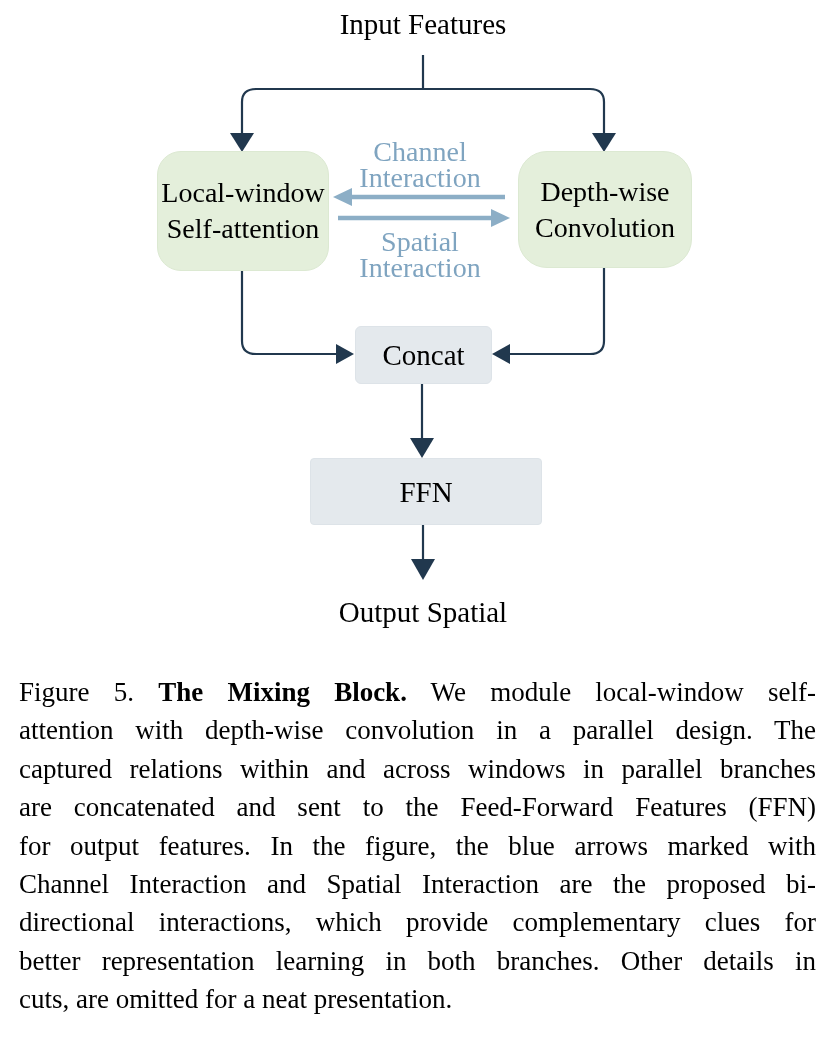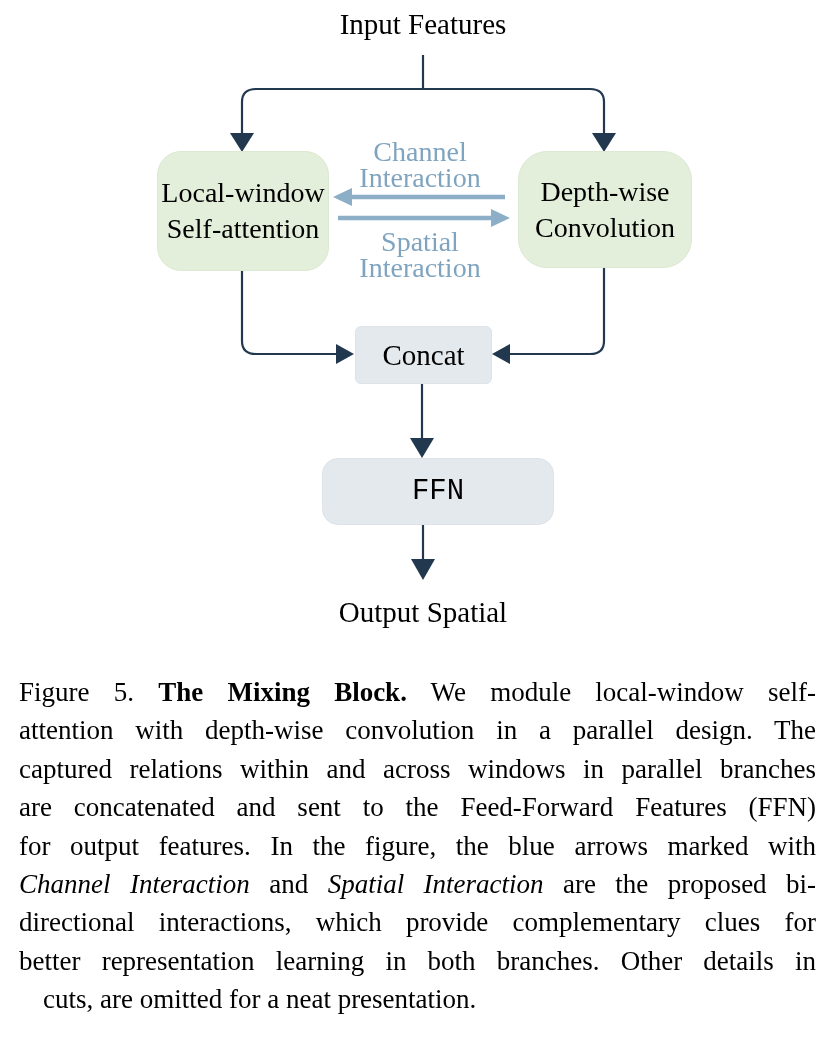--- a/index.html
+++ b/index.html
@@ -26,24 +26,24 @@
   }
   .interaction-label{
     position:absolute;transform:translateX(-50%);white-space:nowrap;text-align:center;
     font-size:28px;line-height:26px;color:var(--bluetext);
   }
   #caption{
     position:absolute;left:19px;top:673px;width:797px;
     font-size:27px;line-height:38.4px;color:#000;
   }
   .cap-line{text-align:justify;text-align-last:justify;white-space:normal;}
-  .cap-line.last{text-align:right;text-align-last:left;margin-left:24px;}
+  .cap-line.last{text-align:right;text-align-last:left;}
   .cap-line .n{font-style:normal;font-weight:normal;}
   .cap-line .b{font-weight:bold;}
-  .cap-line .i{font-style:italic;}
+  .cap-line .i{}
 </style>
 </head>
 <body>
 
 <div id="diagram" class="abs">
 
   <svg id="connectors" width="834" height="660" viewBox="0 0 834 660">
 
     <path class="navy-line" d="M 423 55 L 423 88"></path>
 
@@ -89,21 +89,21 @@
 
   <div class="interaction-label" style="left:420px;top:229px;">
     <div>Spatial</div>
     <div>Interaction</div>
   </div>
 
   <div class="node gray-box" style="left:355px;top:326px;width:135px;height:56px;border-radius:6px;">
     <span>Concat</span>
   </div>
 
-  <div class="node gray-box" style="left:322px;top:458px;width:230px;height:65px;border-radius:16px;font-family:Liberation Mono, monospace;">
+  <div class="node gray-box" style="left:310px;top:458px;width:230px;height:65px;border-radius:4px;">
     <span>FFN</span>
   </div>
 
   <div class="feature-label" style="left:423px;top:596px;">Output Spatial</div>
 </div>
 
 <div id="caption">
     <div class="cap-line"><span class="n">Figure 5. </span><span class="b">The Mixing Block.</span><span class="n"> We module local-window self-</span></div>
     <div class="cap-line"><span class="n">attention with depth-wise convolution in a parallel design. The</span></div>
     <div class="cap-line"><span class="n">captured relations within and across windows in parallel branches</span></div>

